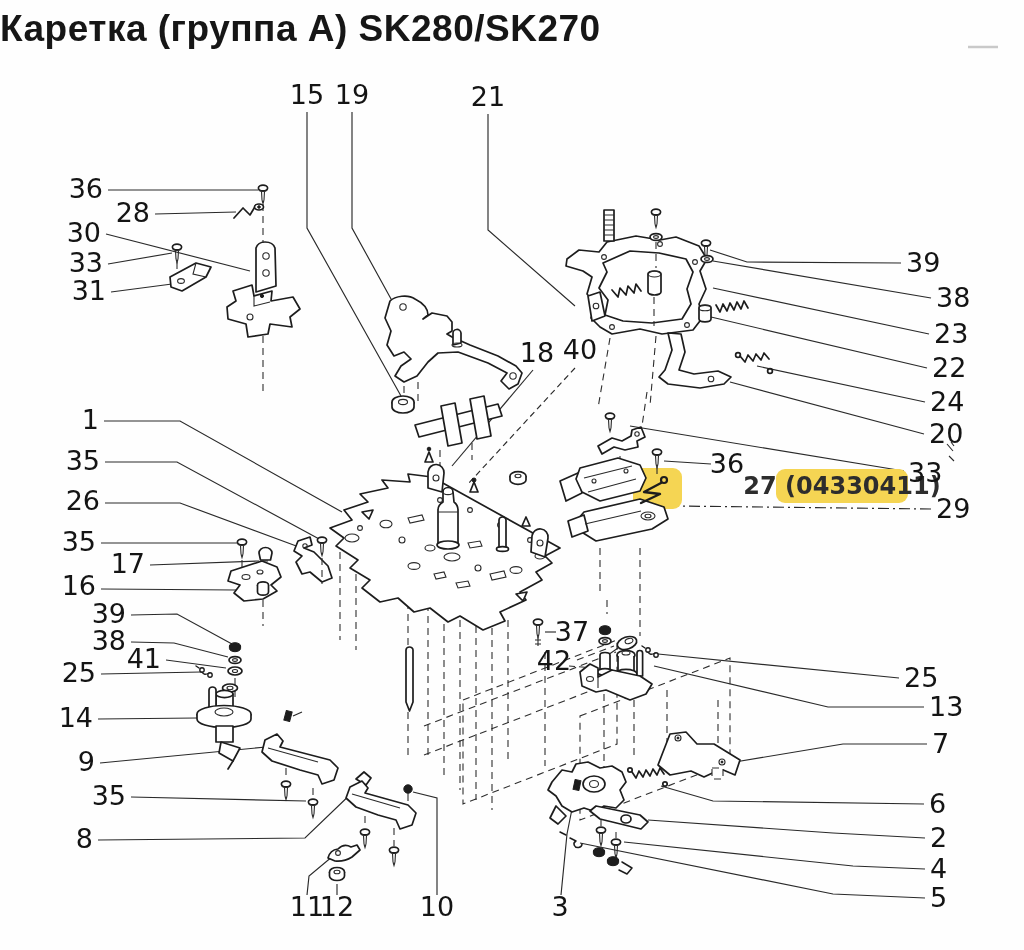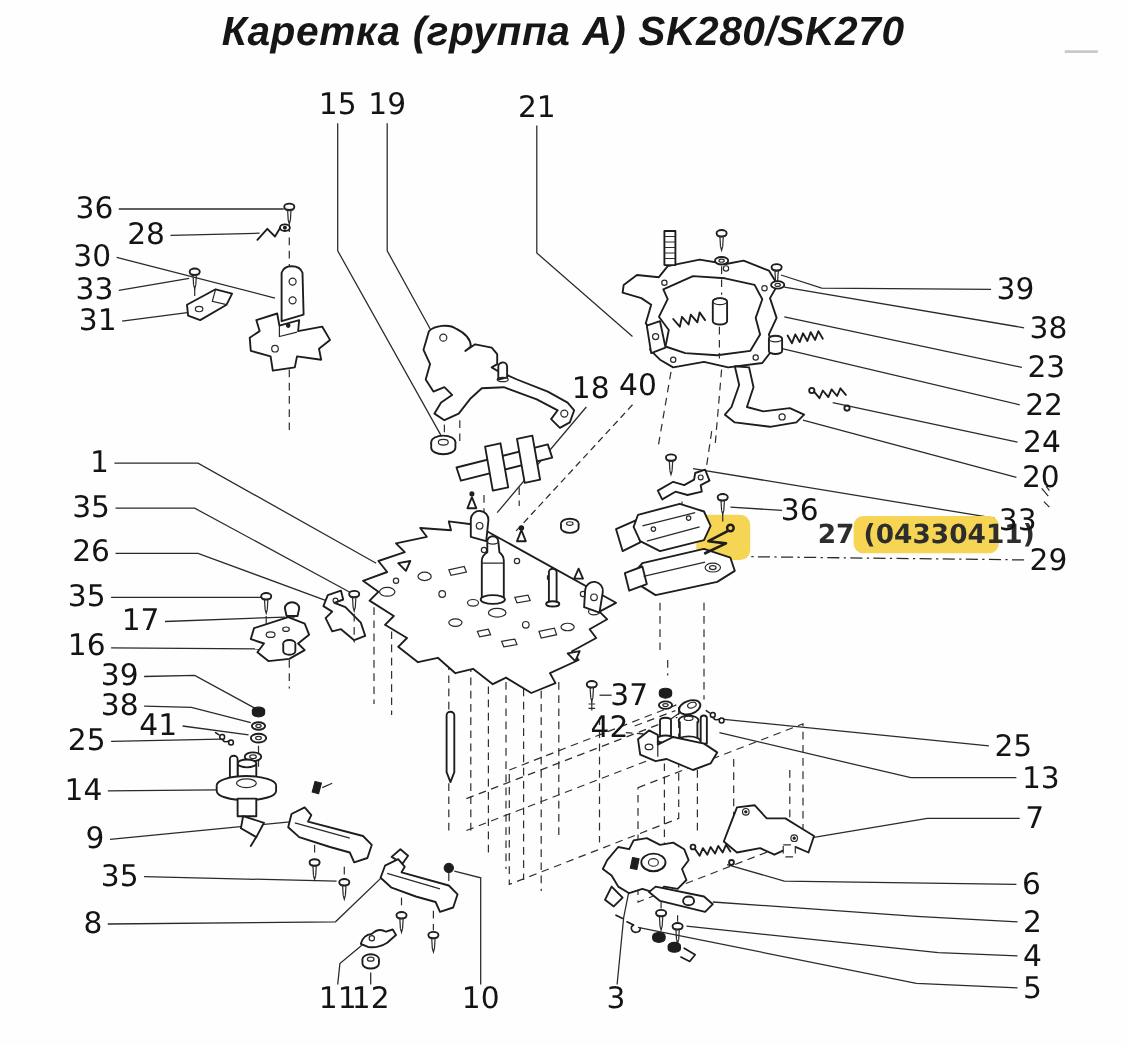--- a/index.html
+++ b/index.html
@@ -1,19 +1,19 @@
 <!DOCTYPE html>
 <html><head>
 <meta charset="utf-8">
 <style>
   html,body{margin:0;padding:0;background:#ffffff;}
   #stage{position:relative;width:1024px;height:950px;background:#fefefe;overflow:hidden;
          font-family:"Liberation Sans","DejaVu Sans",sans-serif;}
-  #title{position:absolute;top:8px;left:0;width:1024px;text-align:center;
-         font-size:37px;font-weight:bold;color:#161616;letter-spacing:0.5px;font-style:italic;}
+  #title{position:absolute;top:8px;left:0;width:1024px;text-align:left;
+         font-size:37px;font-weight:bold;color:#161616;letter-spacing:0.5px;}
   svg{position:absolute;top:0;left:0;}
   .p   {fill:none;stroke:#1d1d1d;stroke-width:1.7;stroke-linejoin:round;stroke-linecap:round;}
   .pw  {fill:#ffffff;stroke:#1d1d1d;stroke-width:1.7;stroke-linejoin:round;}
   .thin{fill:none;stroke:#2a2a2a;stroke-width:1.1;}
   .dash{fill:none;stroke:#2e2e2e;stroke-width:1.1;stroke-dasharray:7 5;}
   .dashf{fill:#ffffff;stroke:#2e2e2e;stroke-width:1.1;stroke-dasharray:7 5;}
   .dk  {fill:#1d1d1d;stroke:#1d1d1d;stroke-width:1;stroke-linejoin:round;}
   .lbl {font-family:"DejaVu Sans","Liberation Sans",sans-serif;font-size:27px;fill:#141414;}
   .leader{fill:none;stroke:#2a2a2a;stroke-width:1.15;}
   .leader.d{stroke-dasharray:6 4;}

